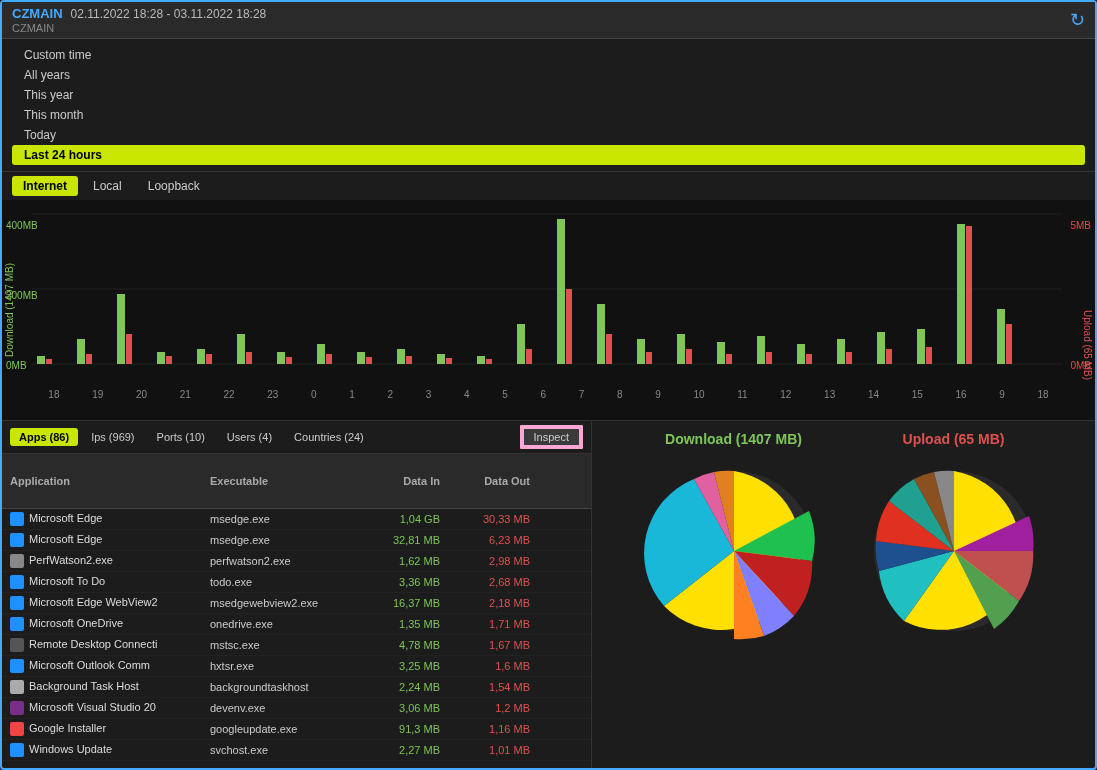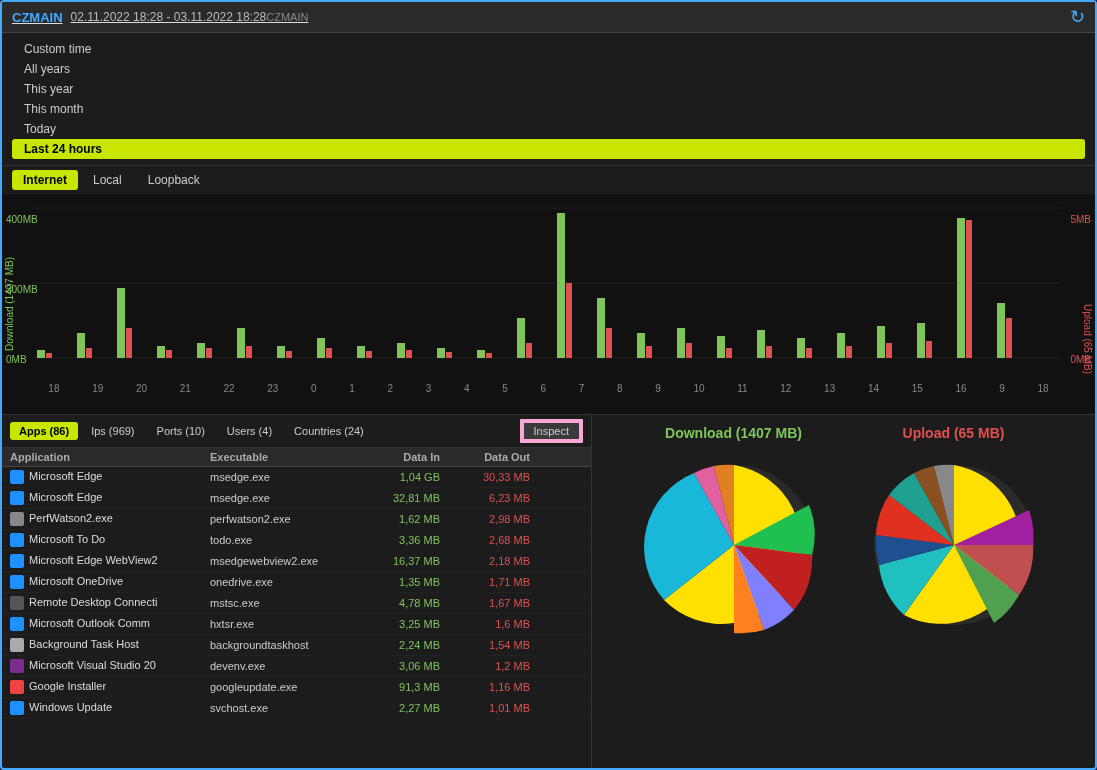--- a/index.html
+++ b/index.html
@@ -36,21 +36,21 @@
     }
     .title-date {
       color: #bbb;
       font-size: 12px;
     }
     .title-sub {
       color: #888;
       font-size: 11px;
       margin-top: 1px;
     }
-    .title-left { display: flex; flex-direction: row; text-decoration: underline; }
+    .title-left { display: flex; flex-direction: column; }
     .refresh-btn {
       margin-left: auto;
       color: #4af;
       font-size: 18px;
       cursor: pointer;
       background: none;
       border: none;
     }
     .time-tabs {
       display: flex;
@@ -146,21 +146,21 @@
       border: 4px solid #f9a8d4;
       color: #ccc;
       border-radius: 1px;
       cursor: pointer;
       font-size: 11px;
     }
     .table-header {
       display: grid;
       grid-template-columns: 200px 150px 90px 90px 20px;
       background: #2a2a2a;
-      padding: 3px 8px;
+      padding: 21px 8px;
       border-bottom: 1px solid #444;
       color: #aaa;
       font-size: 11px;
       font-weight: bold;
     }
     .table-body {
       overflow-y: auto;
       flex: 1;
     }
     .table-body::-webkit-scrollbar { width: 8px; }

